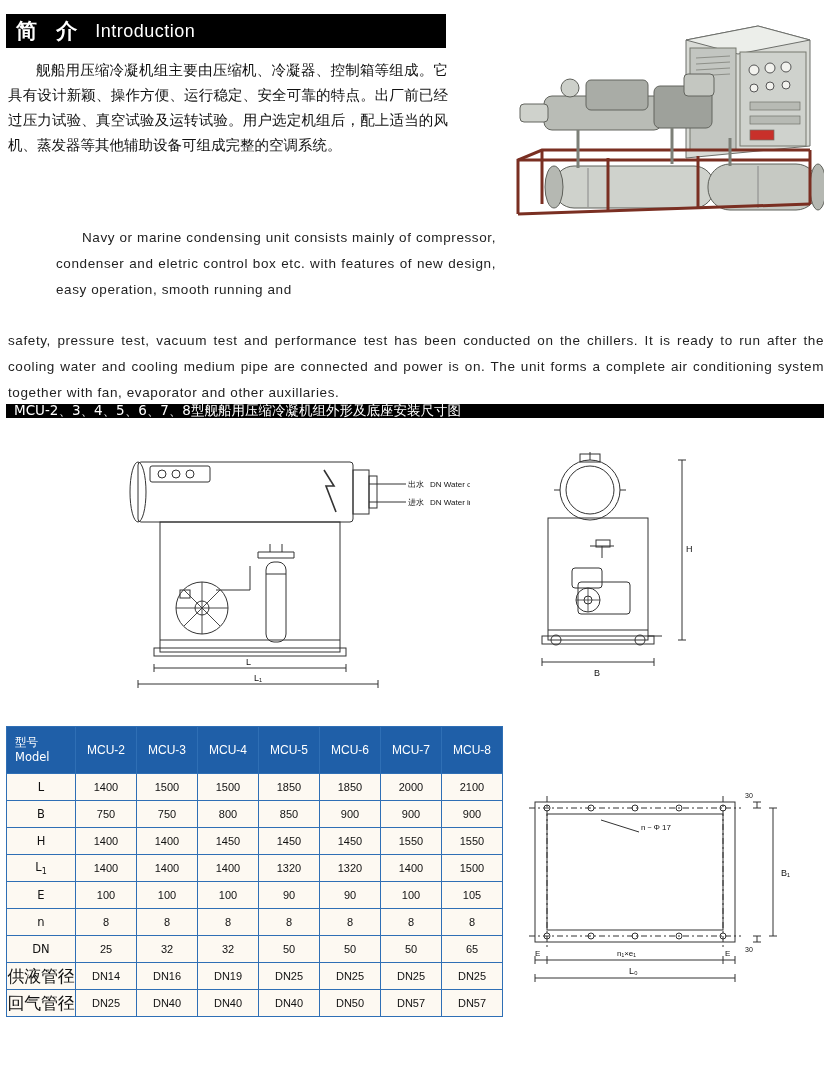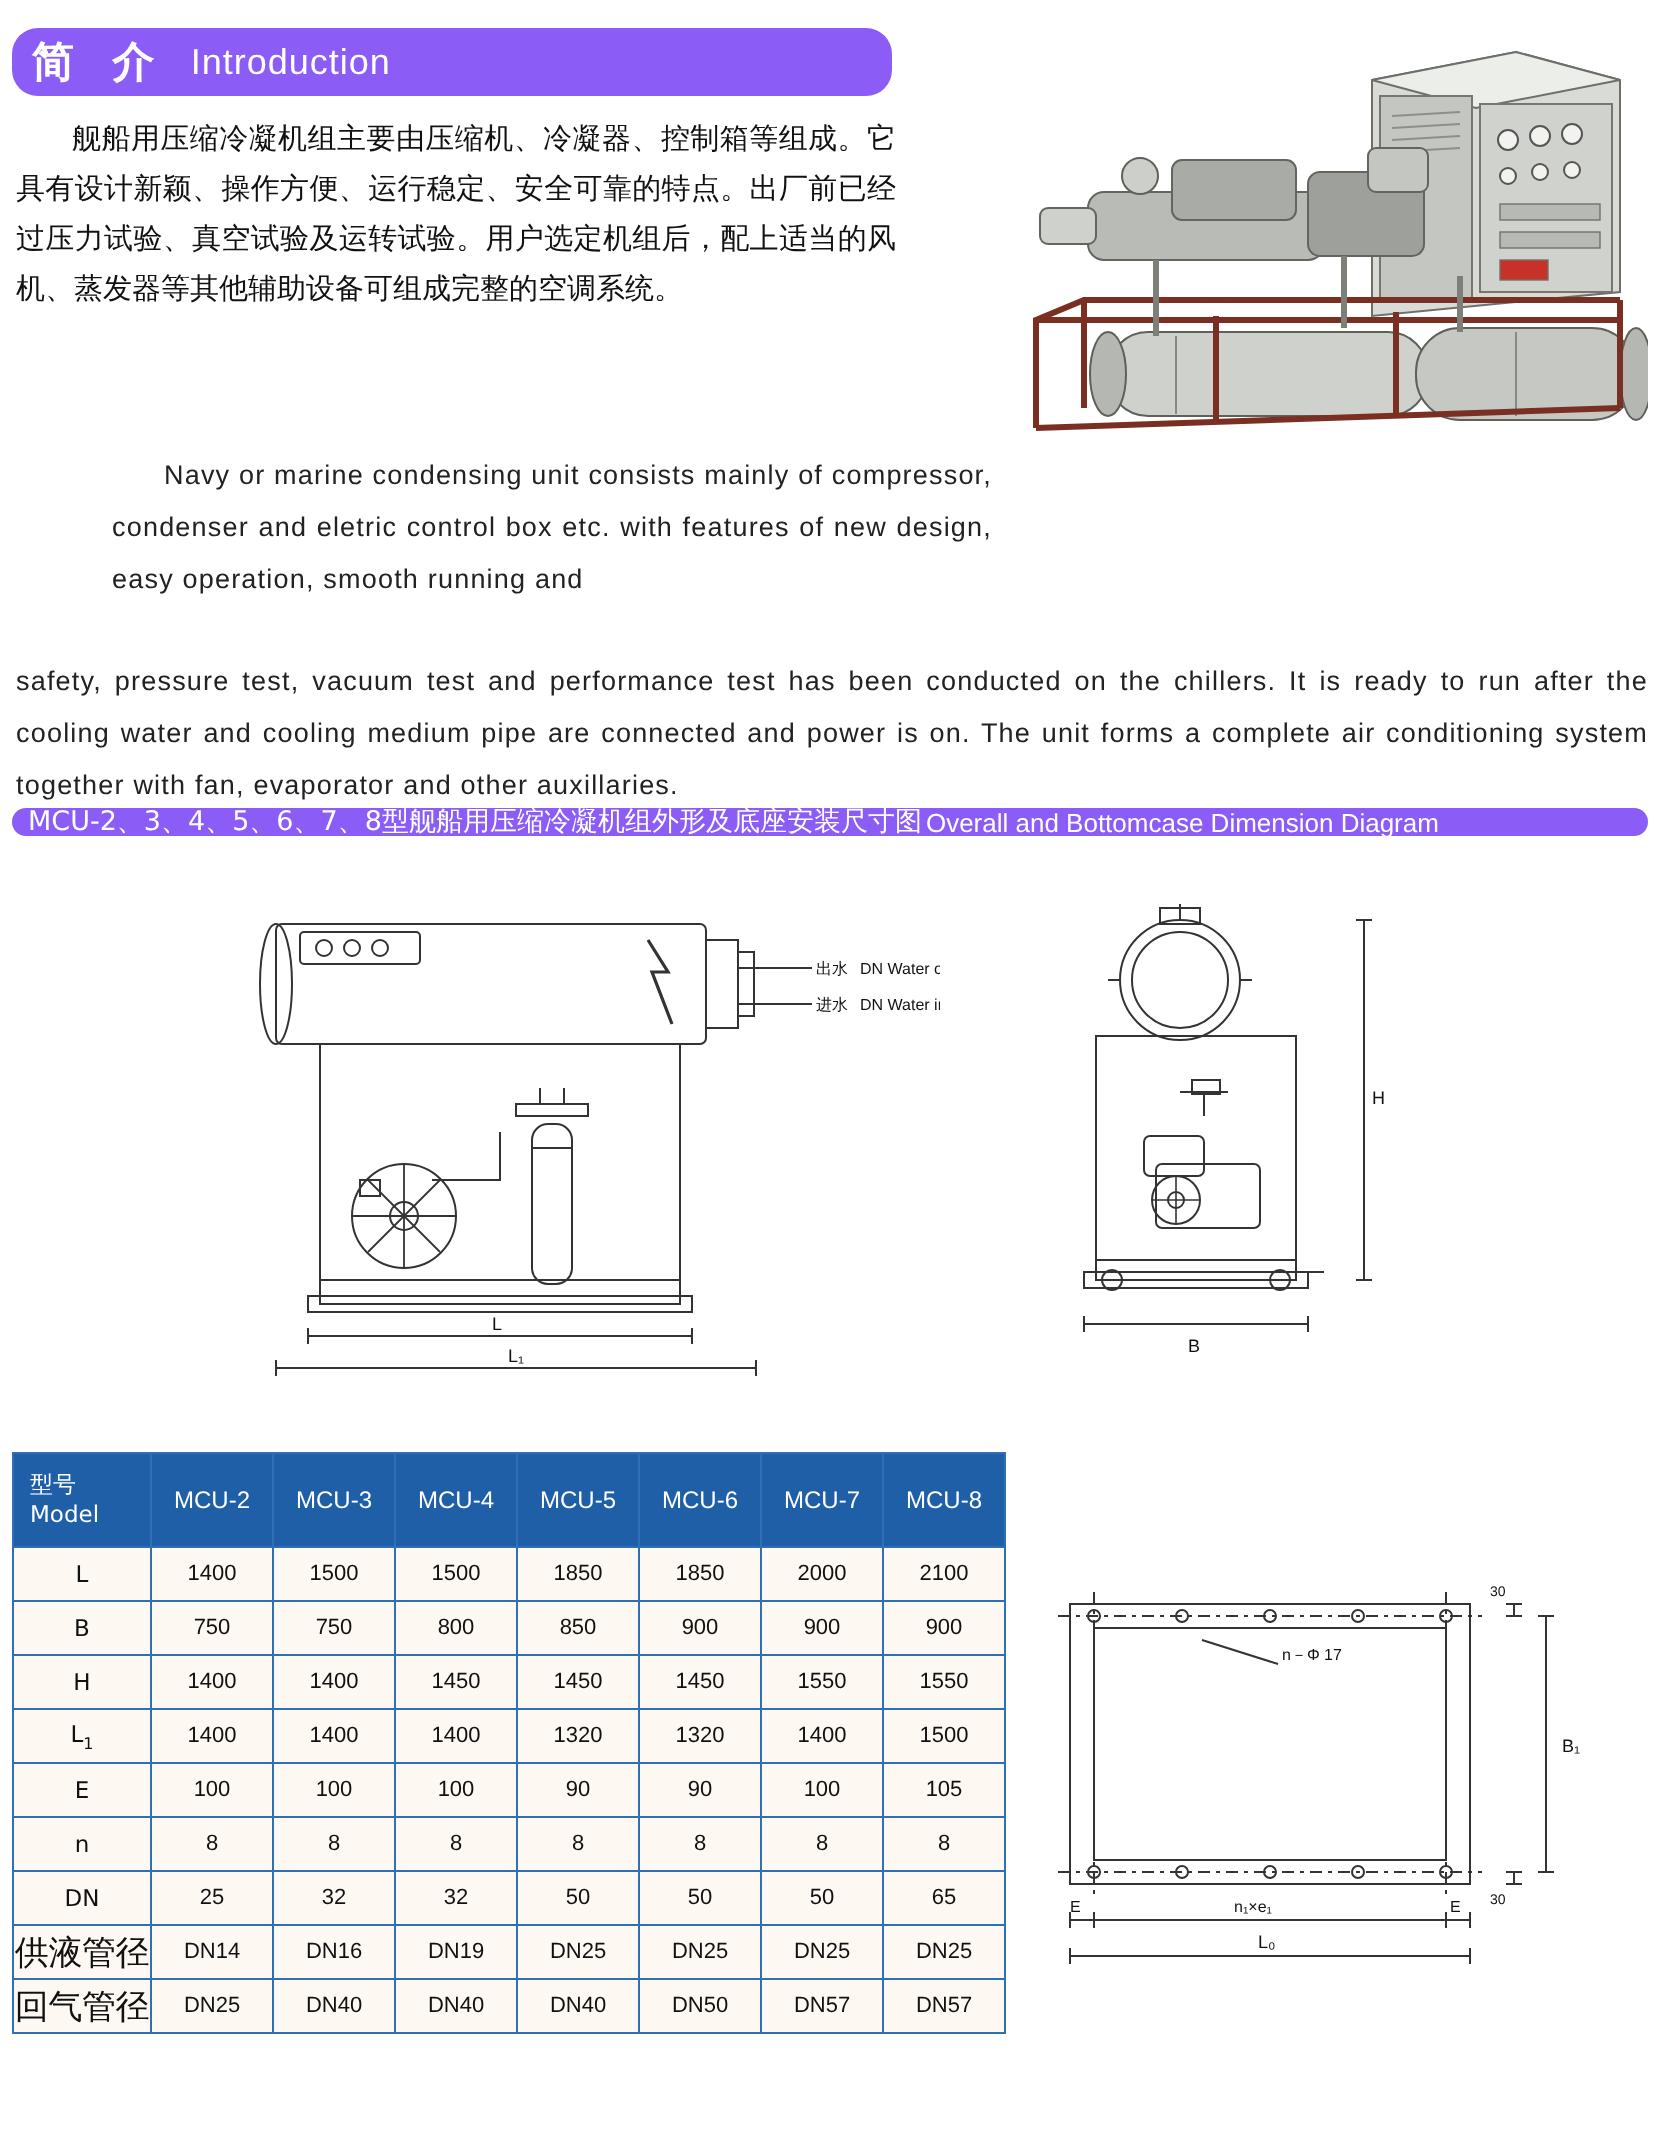--- a/index.html
+++ b/index.html
@@ -12,26 +12,25 @@
     height: 1078px;
     position: relative;
     font-family: "Liberation Sans", sans-serif;
     color: #1a1a1a;
     overflow: hidden;
   }
 
   
   .sec-bar {
     position: absolute;
-    background: #8b5cf6;
+    background: #000000;
     color: #ffffff;
     display: flex;
     align-items: center;
     box-sizing: border-box;
-    border-radius: 13px;
   }
   .sec-bar.intro {
     left: 6px;
     top: 14px;
     width: 440px;
     height: 34px;
     padding-left: 10px;
   }
   .sec-bar.intro .cn {
     font-size: 21px;
@@ -252,21 +251,20 @@
     <g stroke="#7d8078" stroke-width="3" fill="none">
       <path d="M120 112 L120 150"></path>
       <path d="M214 110 L214 146"></path>
       <path d="M272 120 L272 148"></path>
     </g>
   </svg>
 </div>
 
 <div class="sec-bar dim">
   <span class="cn">MCU-2、3、4、5、6、7、8型舰船用压缩冷凝机组外形及底座安装尺寸图</span>
-  <span class="en">Overall and Bottomcase Dimension Diagram</span>
 </div>
 
 <div class="draw-left">
   <svg width="350" height="260" viewBox="0 0 350 260" xmlns="http://www.w3.org/2000/svg">
     <g stroke="#333" fill="none" stroke-width="1">
 
       <rect x="18" y="22" width="215" height="60" rx="3"></rect>
       <ellipse cx="18" cy="52" rx="8" ry="30"></ellipse>
       <rect x="30" y="26" width="60" height="16" rx="2"></rect>
       <circle cx="42" cy="34" r="4"></circle>

